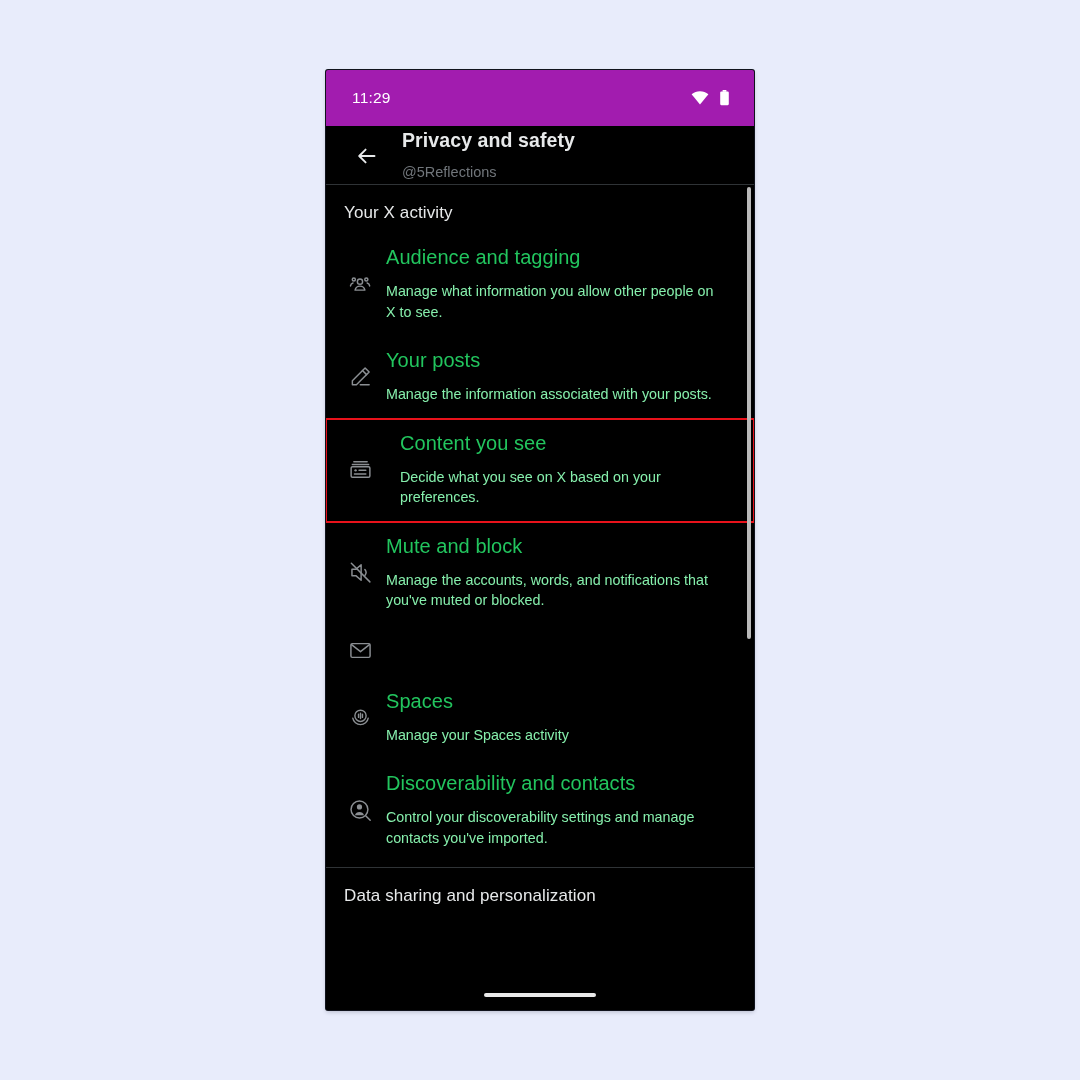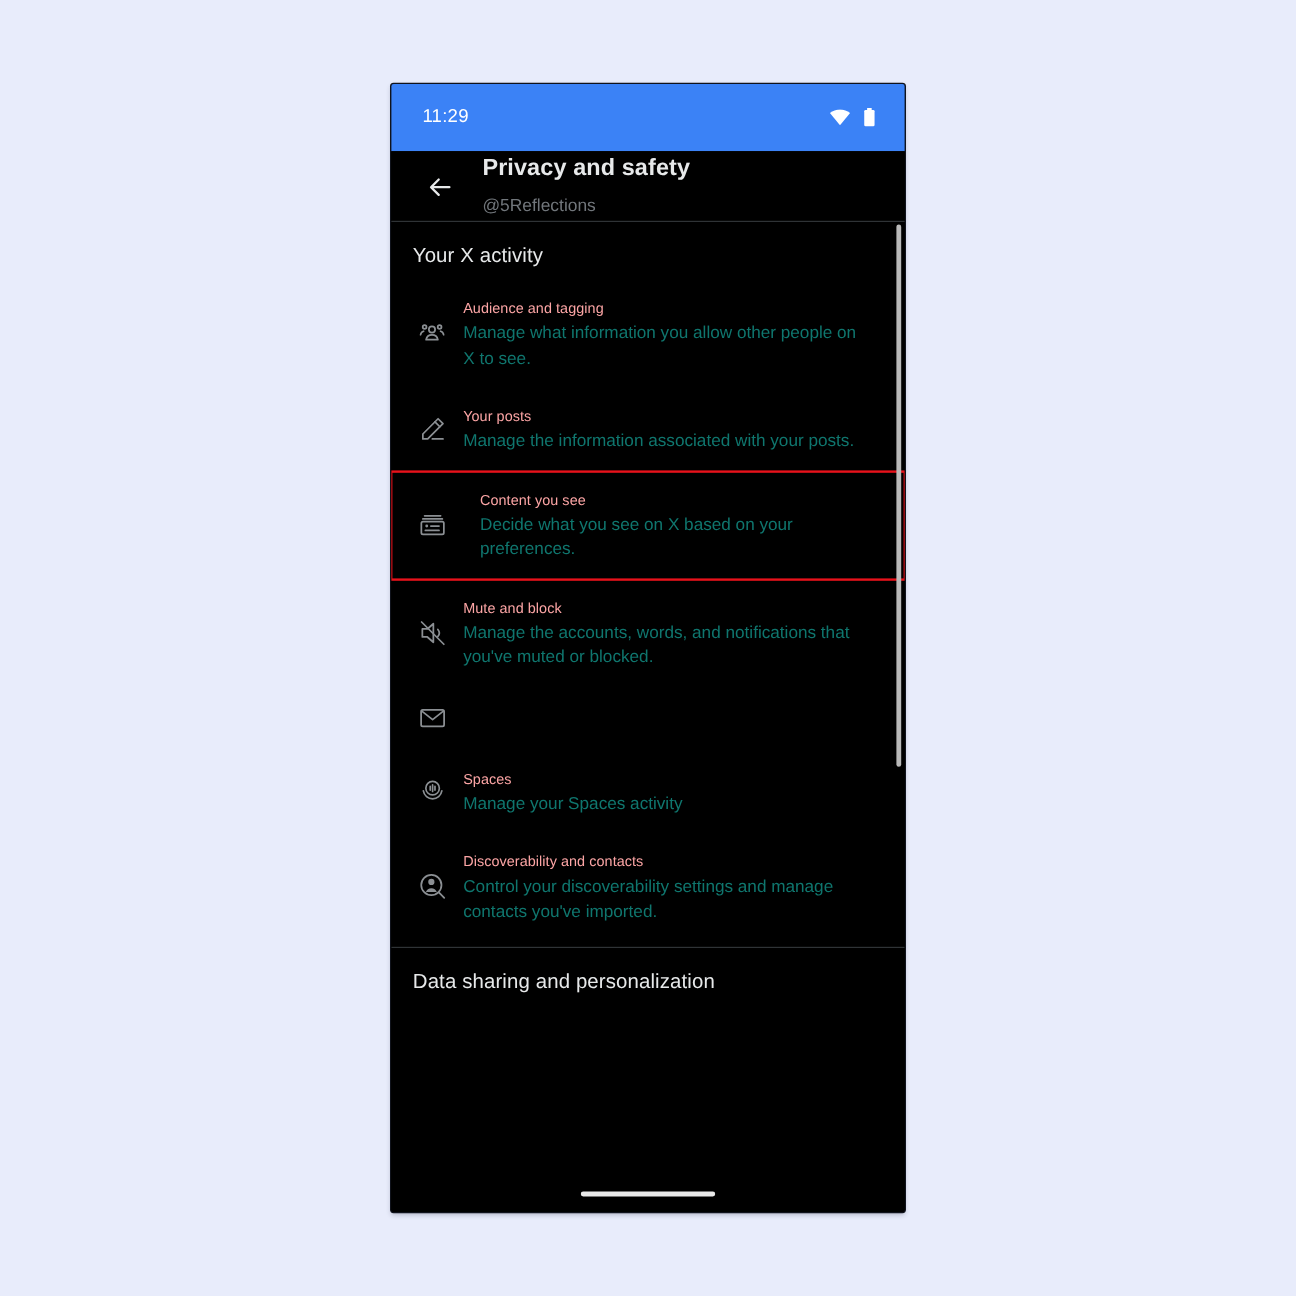--- a/index.html
+++ b/index.html
@@ -27,21 +27,21 @@
     background: #000000;
     overflow: hidden;
     border-radius: 2px;
     box-shadow: 0 0 0 1px #10131c, 0 2px 4px rgba(30,35,60,0.25);
   }
 
   
   #statusbar {
     position: relative;
     height: 56px;
-    background: #3b82f6;
+    background: #a21caf;
     display: flex;
     align-items: center;
     padding: 0 24px 0 26px;
   }
   #status-time {
     color: #ffffff;
     font-size: 15.5px;
     font-weight: 400;
     letter-spacing: 0.2px;
   }
@@ -128,32 +128,32 @@
     flex: 0 0 auto;
     width: 42px;
     display: flex;
     align-items: center;
     justify-content: flex-start;
     align-self: center;
     padding-left: 4px;
   }
   .row-text { flex: 1 1 auto; padding-top: 1px; }
   .row-title {
-    color: #fca5a5;
-    font-size: 12px;
+    color: #22c55e;
+    font-size: 20px;
     font-weight: 400;
     line-height: 21px;
     letter-spacing: 0.05px;
   }
   .row-desc {
-    color: #0f766e;
+    color: #86efac;
     font-size: 14.3px;
     font-weight: 400;
     line-height: 20.5px;
-    margin-top: 0;
+    margin-top: 13px;
     max-width: 330px;
   }
 
   
   .row.highlighted {
     outline: 2px solid #e8121b;
     outline-offset: -1px;
     gap: 14px;
   }
 

